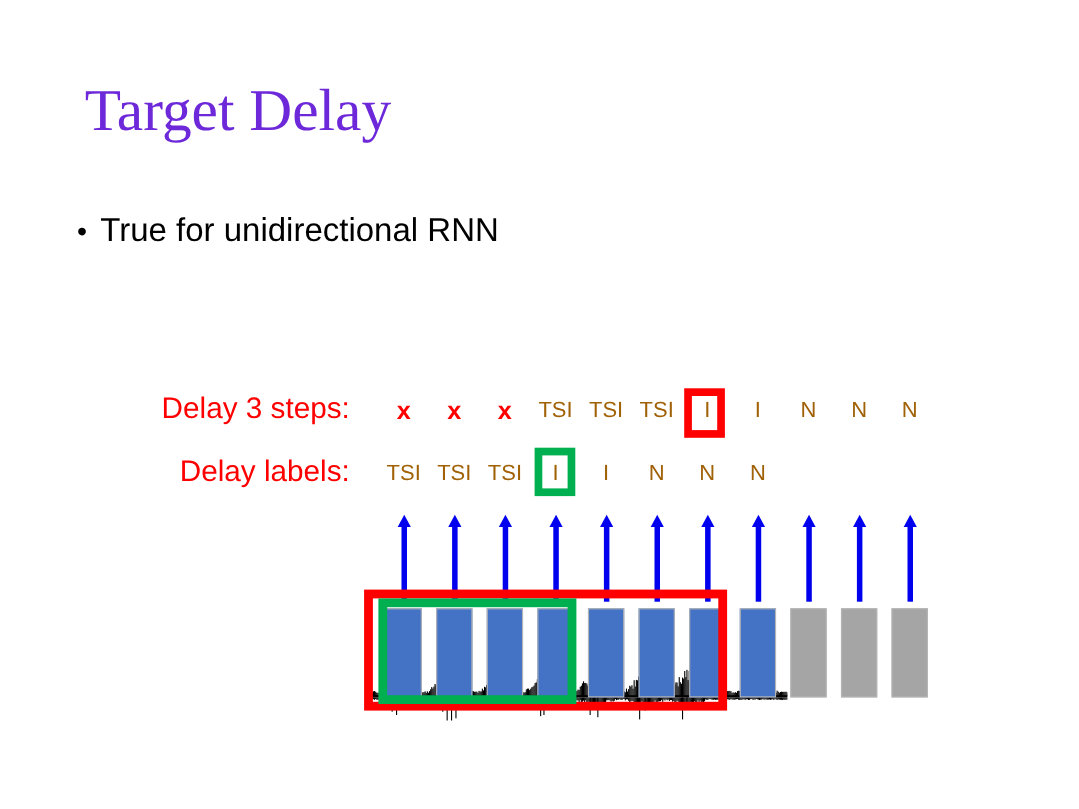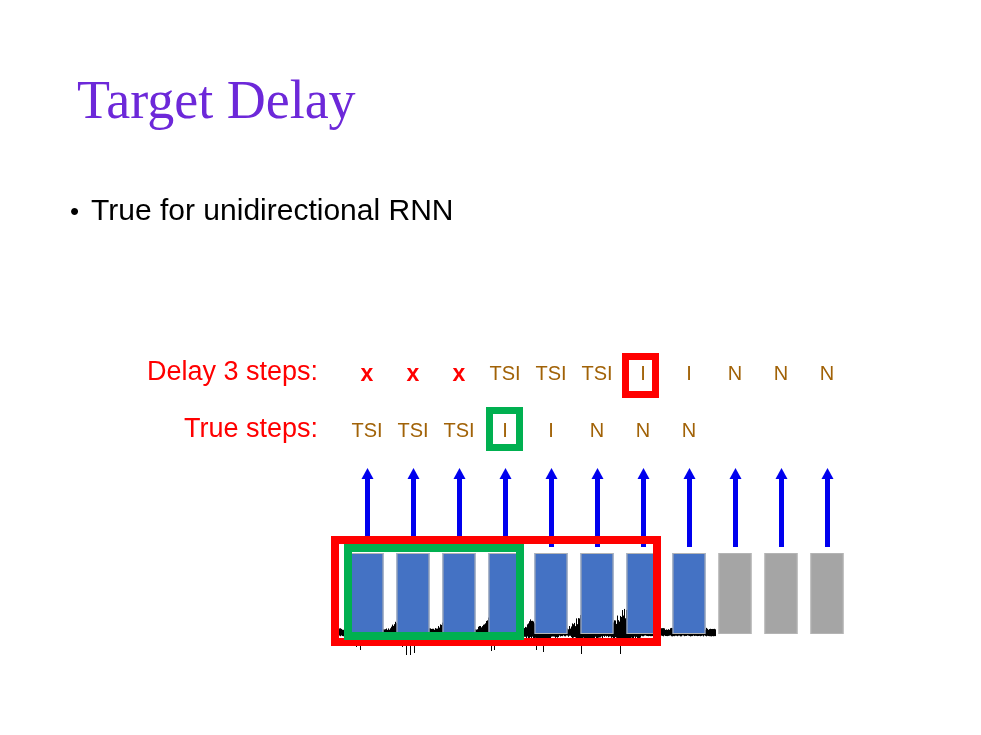--- a/index.html
+++ b/index.html
@@ -189,21 +189,21 @@
 <div id="slide-title">Target Delay</div>
 
 <div id="bullet-row">
   <span id="bullet-marker">•</span>
   <span id="bullet-text">True for unidirectional RNN</span>
 </div>
 
 <div id="diagram">
 
   <div id="caption-delay" class="row-caption">Delay 3 steps:</div>
-  <div id="caption-true" class="row-caption">True steps:</div>
+  <div id="caption-true" class="row-caption">Delay labels:</div>
 
   <div id="row-delay" class="token-row">
       <span class="token x-mark" style="left: 367px;">x</span>
       <span class="token x-mark" style="left: 413px;">x</span>
       <span class="token x-mark" style="left: 459px;">x</span>
       <span class="token" style="left: 505px;">TSI</span>
       <span class="token" style="left: 551px;">TSI</span>
       <span class="token" style="left: 597px;">TSI</span>
       <span class="token" style="left: 643px;">I</span>
       <span class="token" style="left: 689px;">I</span>

